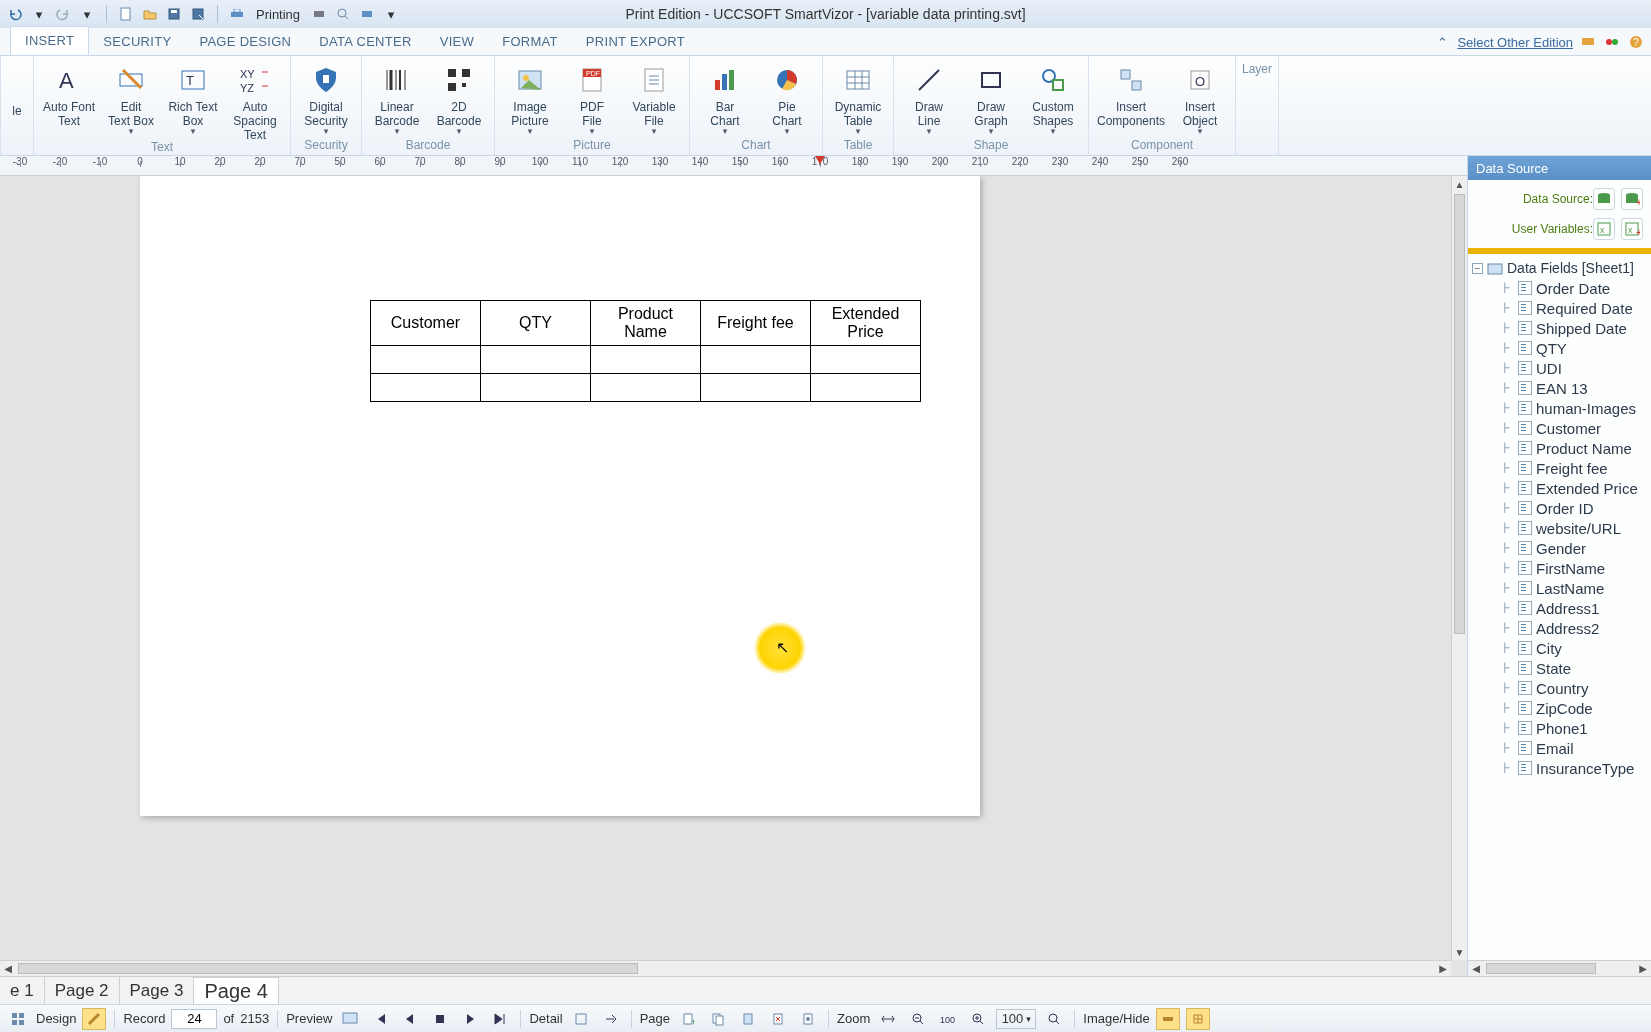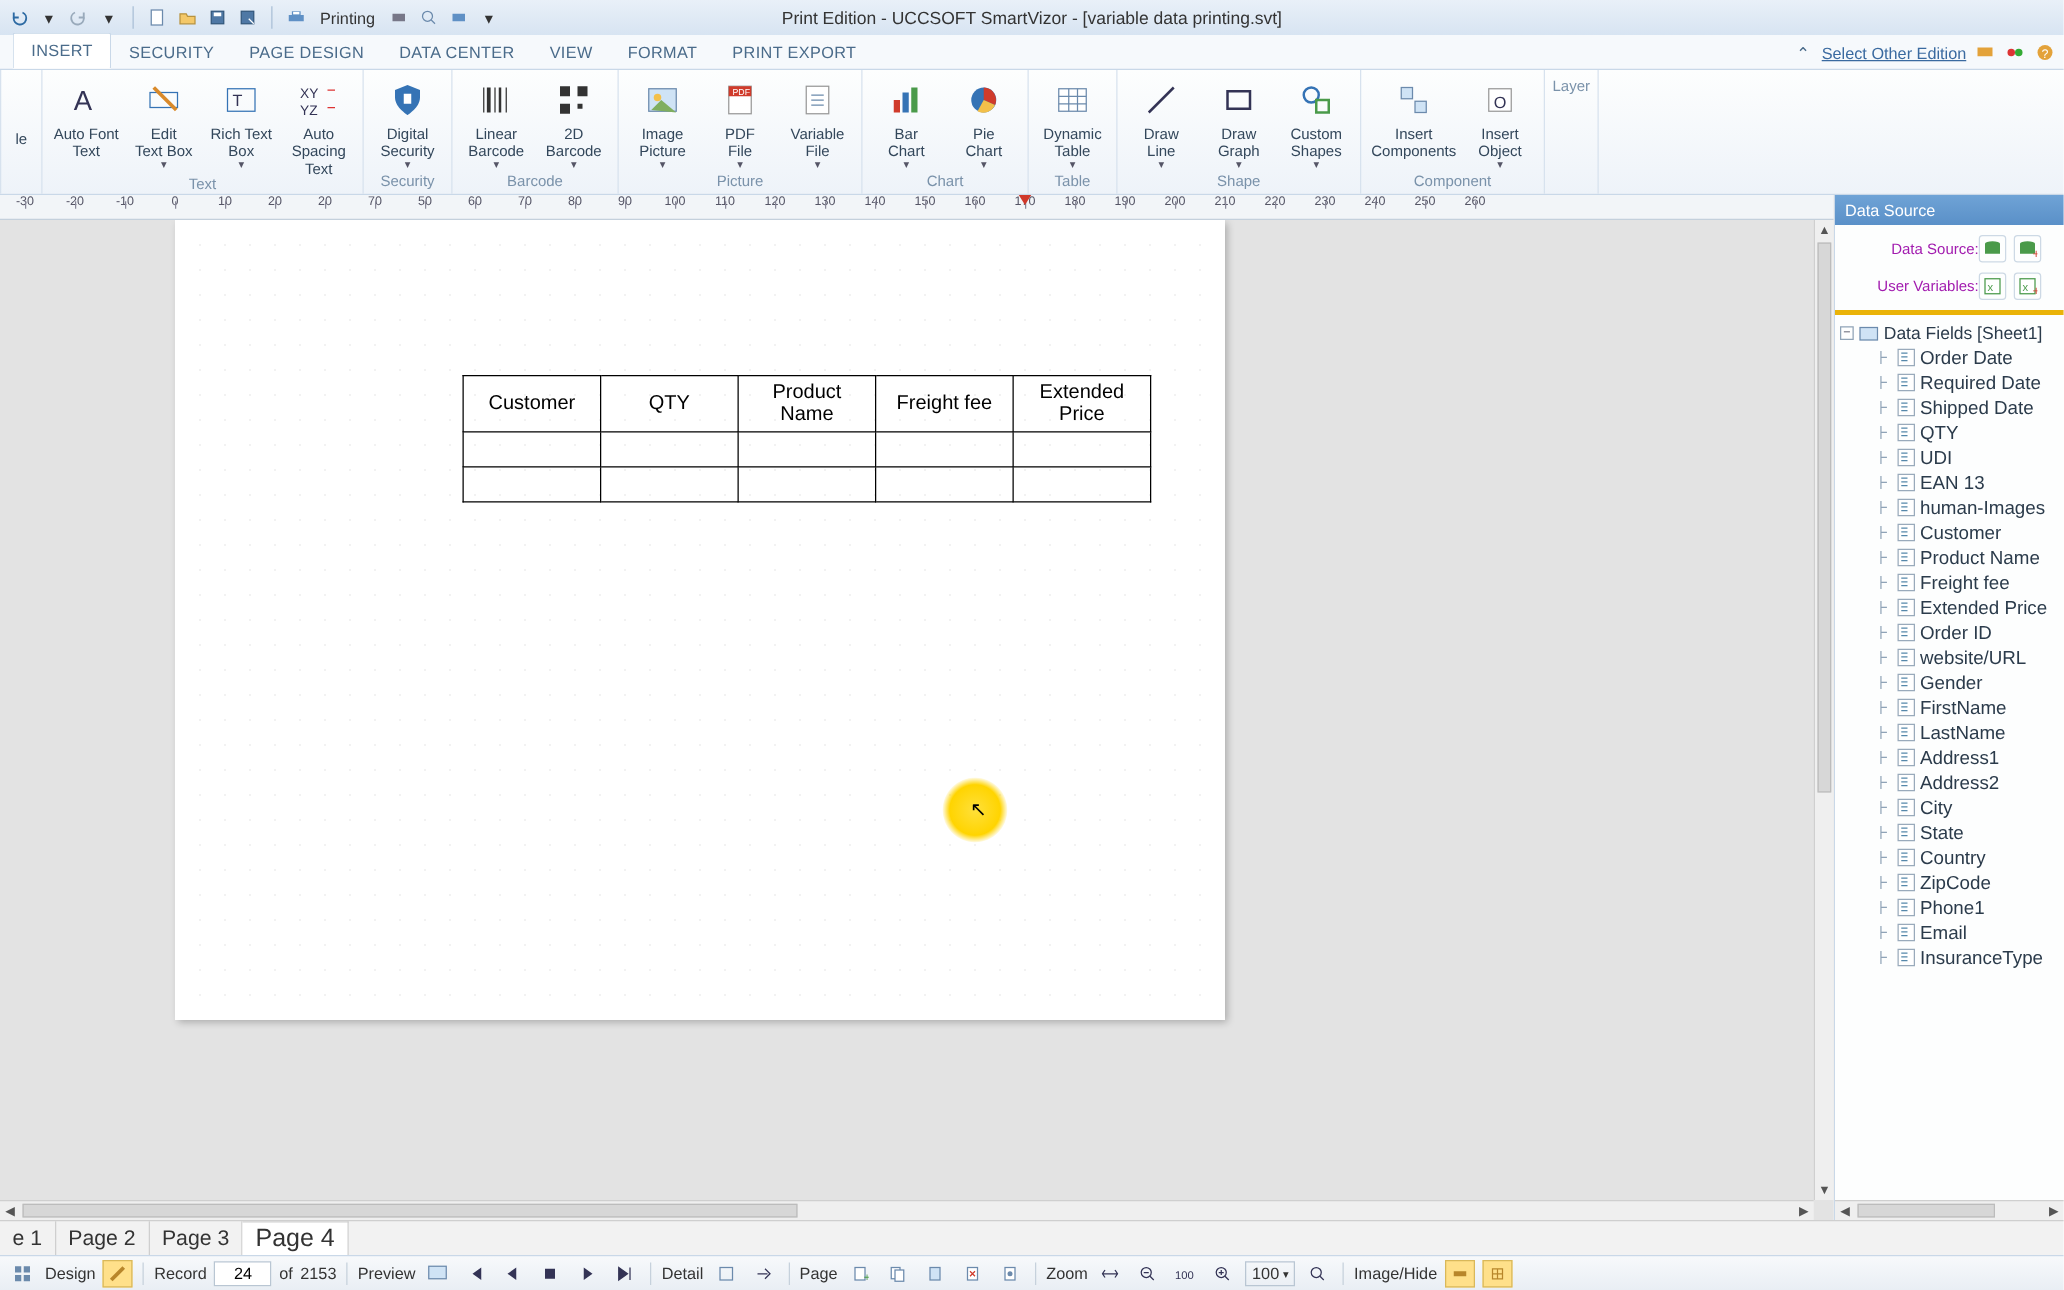--- a/index.html
+++ b/index.html
@@ -56,21 +56,21 @@
 table.dt td { height:28px; }
 .c1{width:110px}.c2{width:110px}.c3{width:110px}.c4{width:110px}.c5{width:110px}
 
 
 .cursor-halo { position:absolute; width:52px;height:52px; border-radius:50%; background:radial-gradient(circle,#ffe03a 0%, #ffd400 55%, rgba(255,212,0,0) 72%); }
 .cursor-arrow { position:absolute; font-size:16px; color:#000; }
 
 
 .sidepanel { width:184px; border-left:1px solid #c9d8e8; background:#fdfefe; display:flex; flex-direction:column;}
 .sidepanel .header { height:24px; background:linear-gradient(#6fa3d6,#5a90c8); color:#fff; font-size:13px; display:flex;align-items:center; padding-left:8px;}
-.sidepanel .toolbar { padding:4px 18px; border-bottom:4px solid #eab308; font-size:12px; color:#a21caf; }
+.sidepanel .toolbar { padding:4px 8px; border-bottom:6px solid #eab308; font-size:12px; color:#4d7c0f; }
 .sidepanel .toolbar .trow { display:flex; justify-content:space-between; align-items:center; height:30px;}
 .sidepanel .toolbar .trow .icons{display:flex;gap:6px;}
 .sidepanel .toolbar .trow .icons span{width:22px;height:22px;display:flex;align-items:center;justify-content:center;border:1px solid #cdd9e5;border-radius:3px;cursor:pointer;}
 .tree { flex:1; overflow:auto; font-size:14px; color:#2b3b4b; padding:4px 0 4px 4px;}
 .tree .root { display:flex; align-items:center; gap:4px; padding:2px 0; cursor:pointer; font-size:14px;}
 .tree .root .exp{ width:11px;height:11px;border:1px solid #8fa3b7; font-size:10px; line-height:9px; text-align:center; color:#556;}
 .tree ul{list-style:none; margin-left:28px;}
 .tree li{ display:flex; align-items:center; gap:4px; padding:1px 0; cursor:pointer; font-size:15px; }
 .tree li .dash{color:#8fa3b7; width:14px; text-align:center;}
 .tree li .fic{ width:14px;height:14px; background:#fff; border:1px solid #9ab; display:inline-block; position:relative;}

